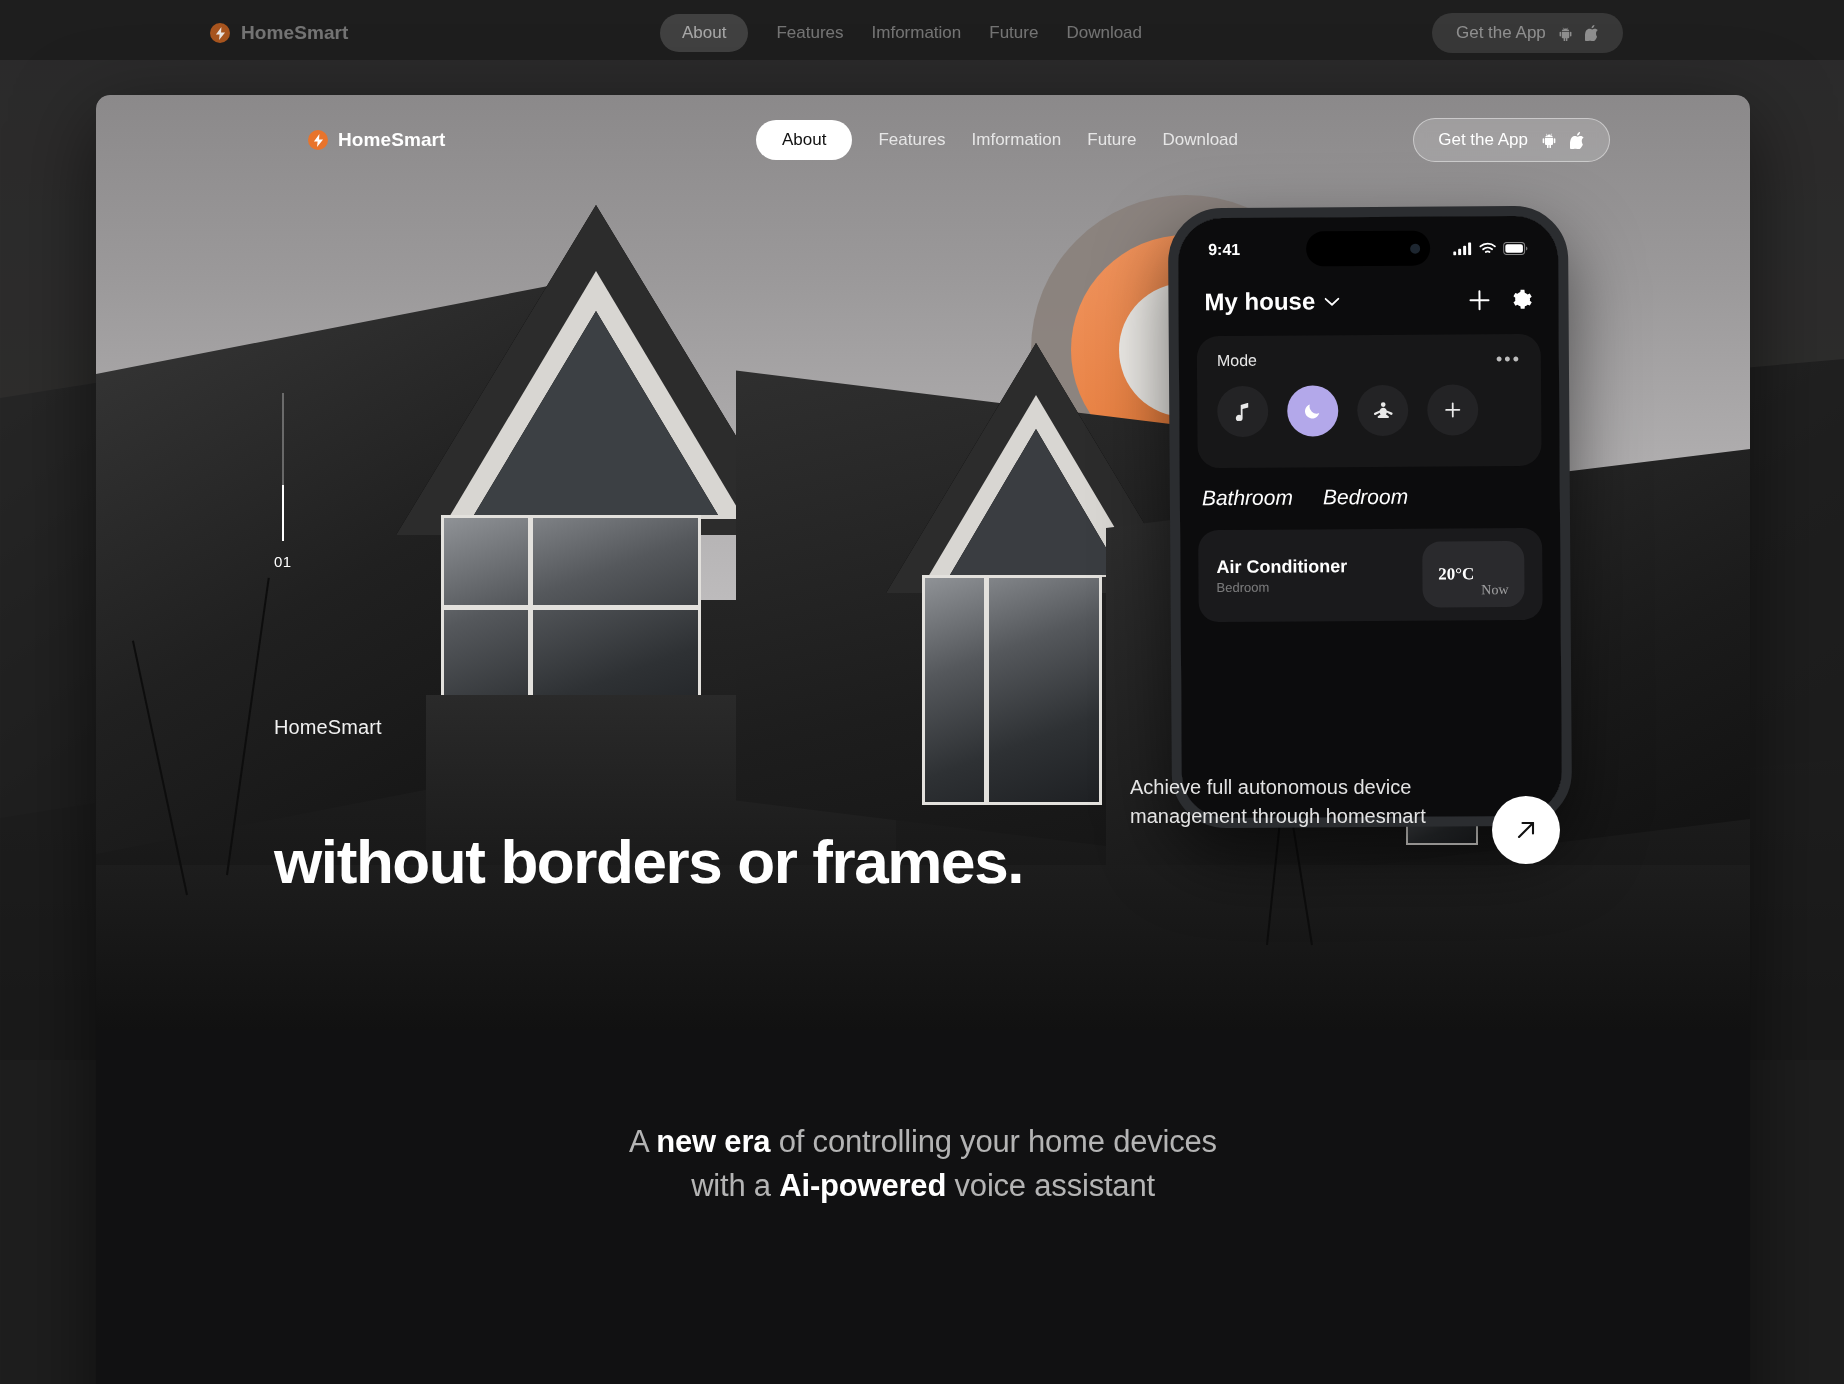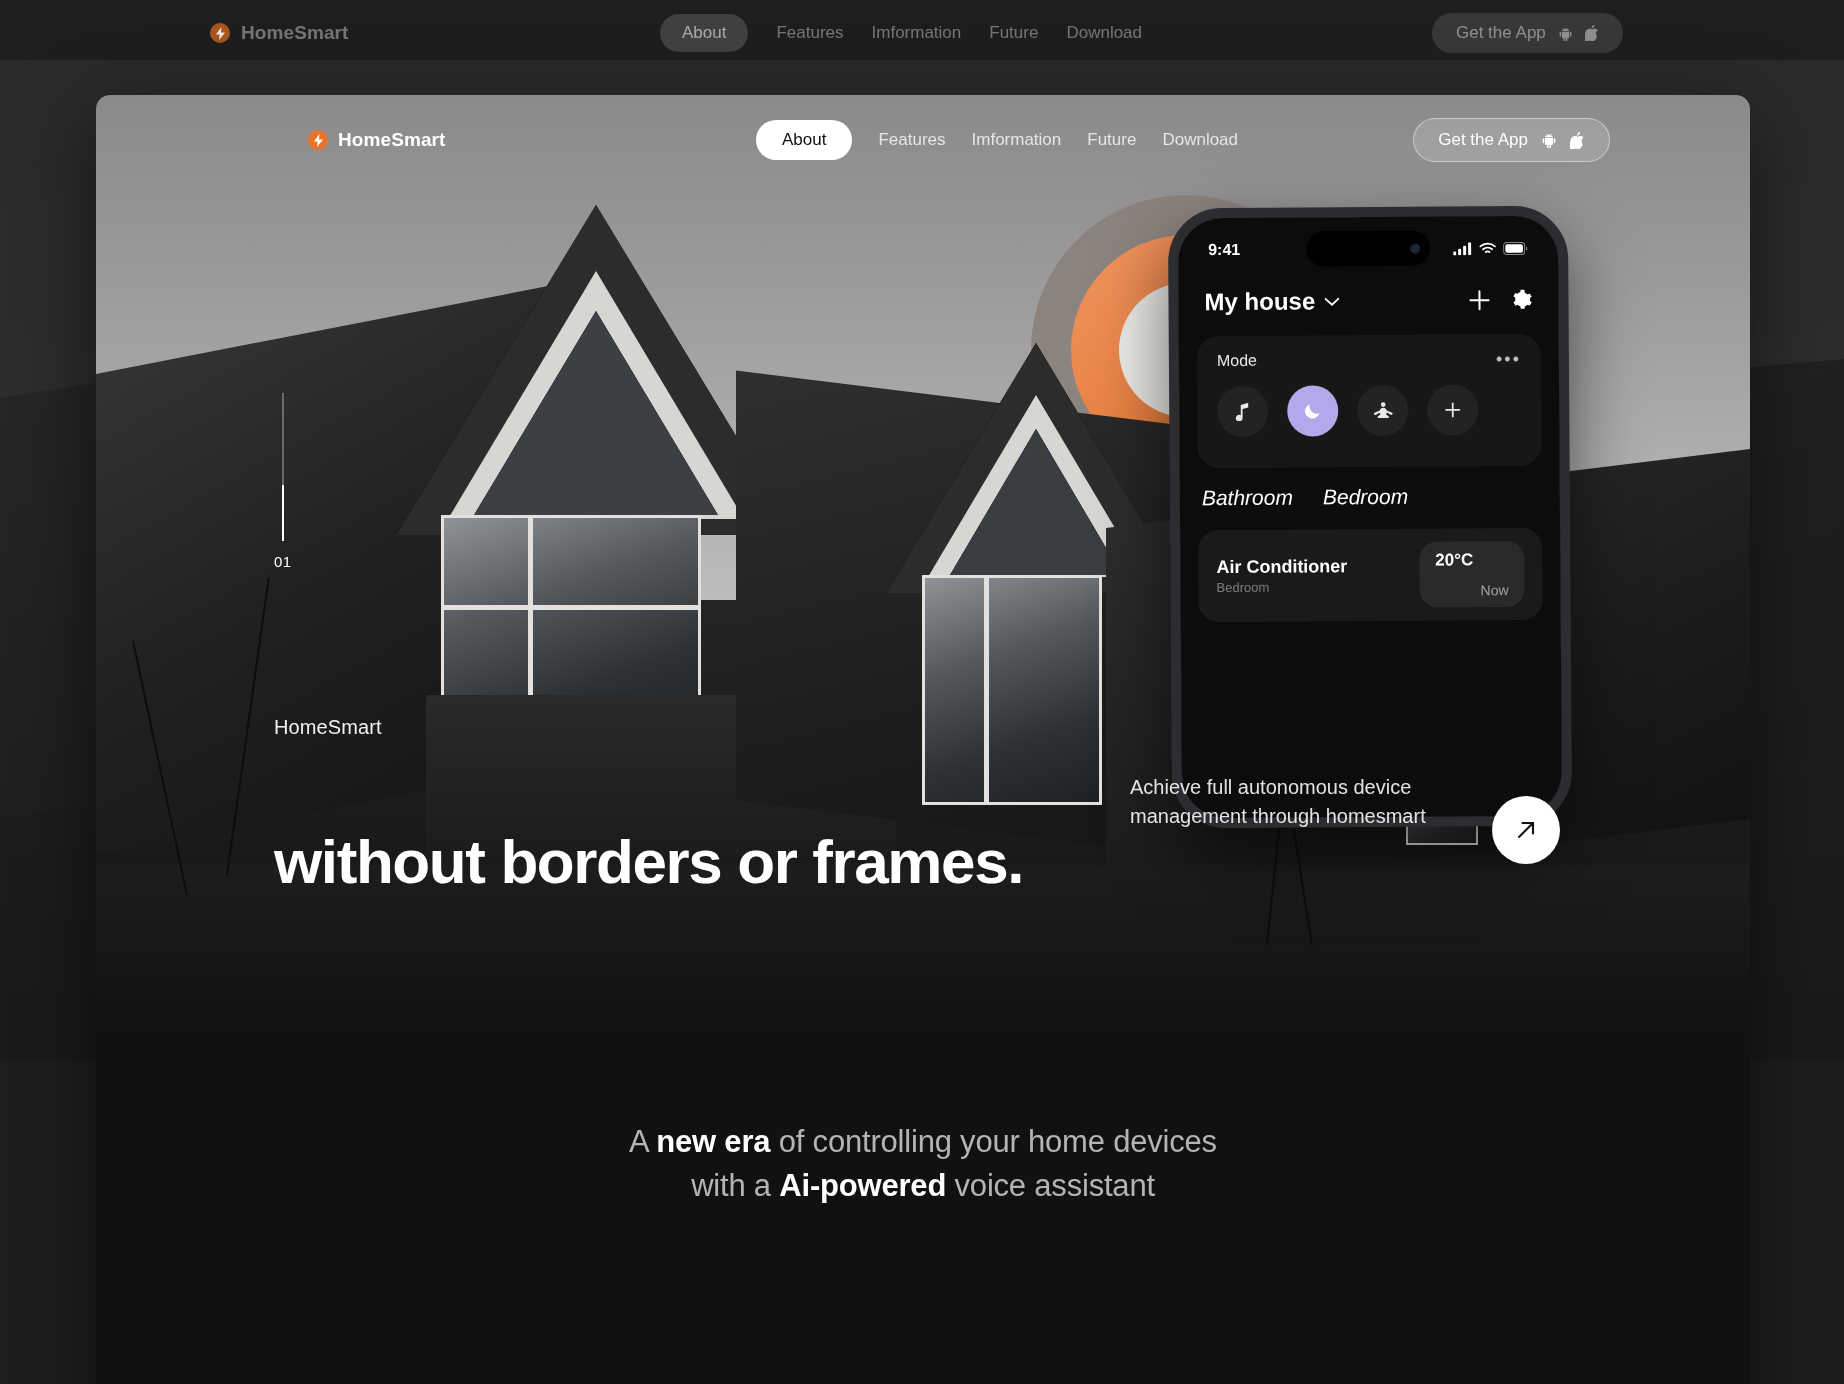--- a/index.html
+++ b/index.html
@@ -176,21 +176,21 @@
   .device-card {
     position:absolute; left:18px; right:18px; top:312px; height:92px;
     background:#1a1a1c; border-radius:20px;
     display:flex; align-items:center; padding:0 18px;
   }
   .device-card .dname { color:#fff; font-size:18px; font-weight:600; }
   .device-card .dsub { color:rgba(255,255,255,.42); font-size:13px; margin-top:3px; }
   .device-card .spacer { flex:1; }
   .temp-chip {
     background:#2a2a2d; border-radius:18px; padding:9px 16px;
-    display:flex; align-items:flex-start; gap:7px; color:#fff;
+    display:flex; align-items:center; gap:7px; color:#fff;font-family:Liberation Serif, serif;
   }
   .temp-chip .t { font-size:17px; font-weight:600; }
   .temp-chip .n { font-size:14px; color:rgba(255,255,255,.55);margin-top:32px; }
 
   
   #ticker { position:absolute; left:178px; top:298px; z-index:8; text-align:left; }
   #ticker .bar { width:2px; height:148px; background:rgba(255,255,255,.3); margin:0 auto; position:relative; }
   #ticker .bar::after {
     content:""; position:absolute; left:0; bottom:0; width:2px; height:56px; background:#fff;
   }

